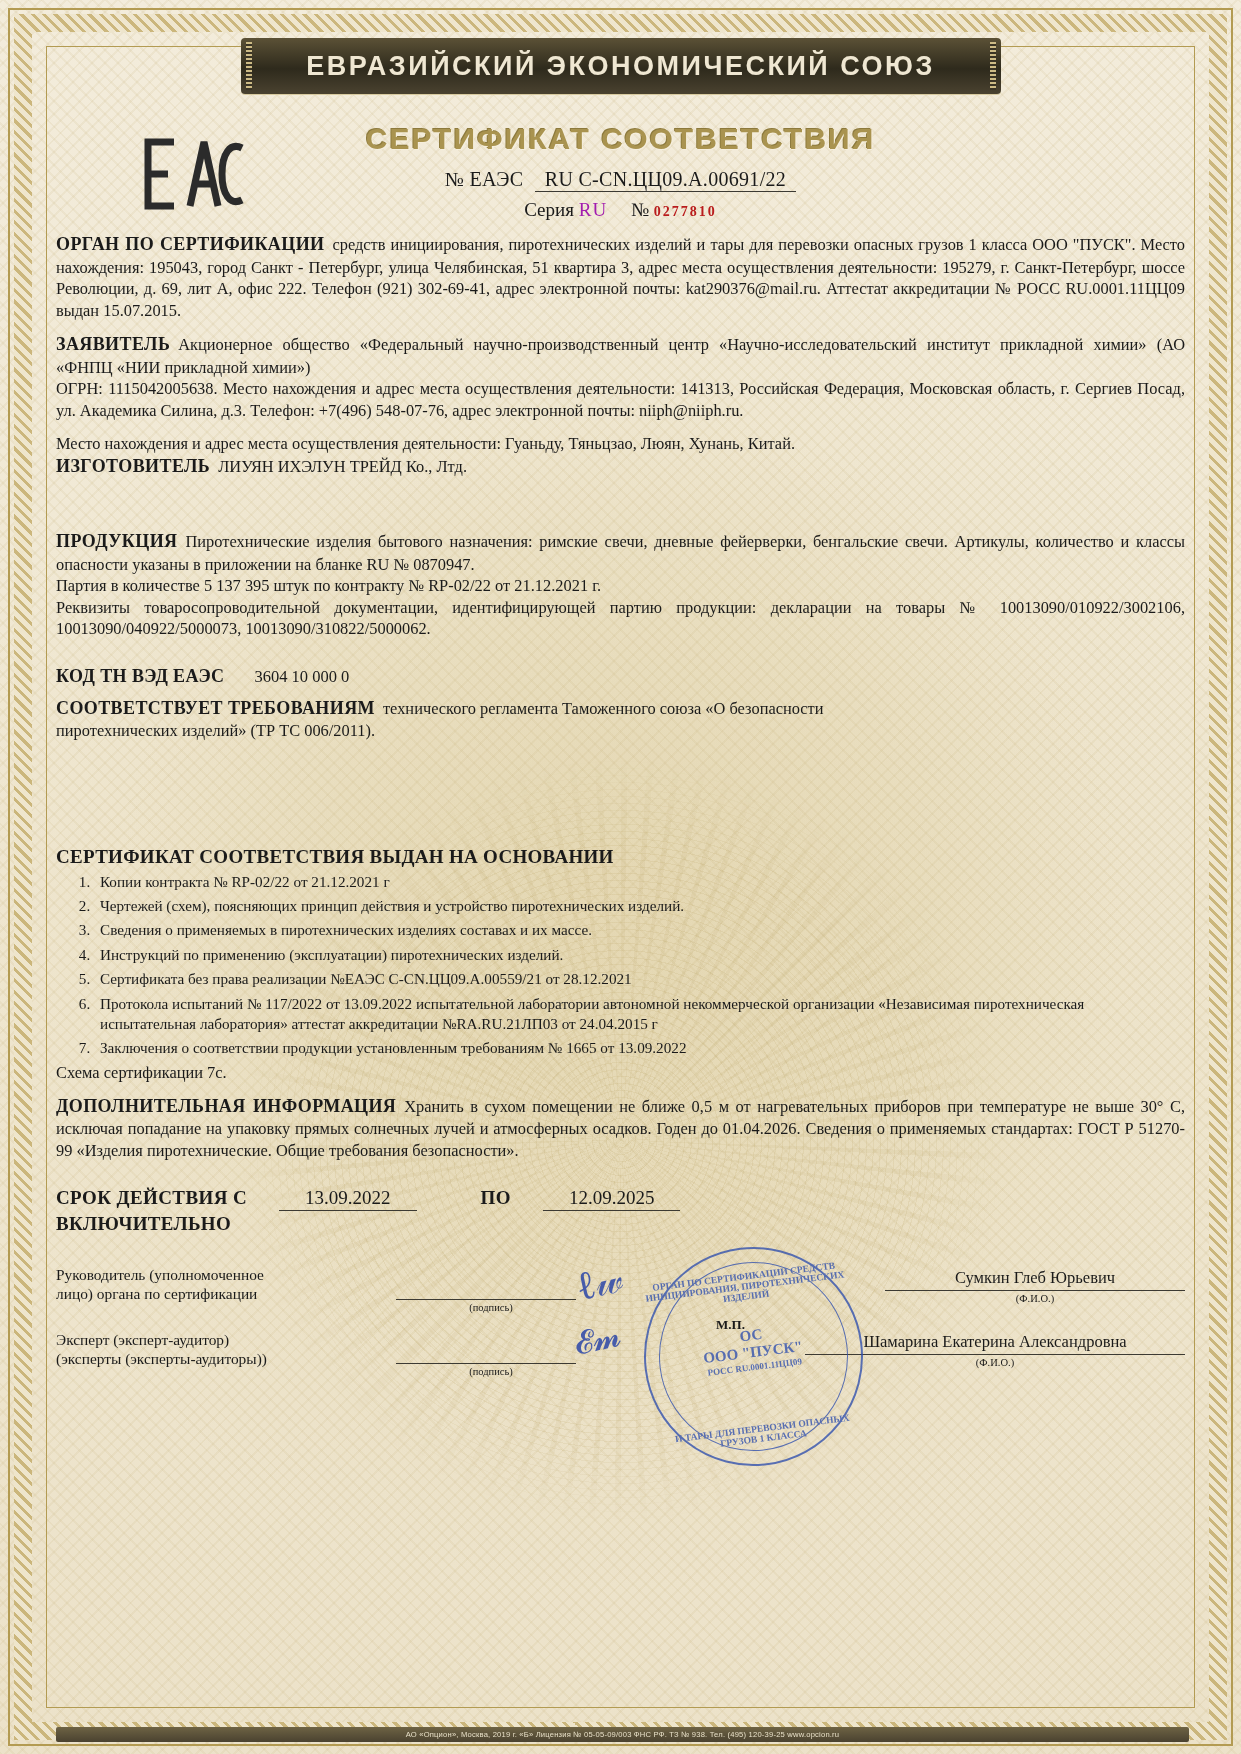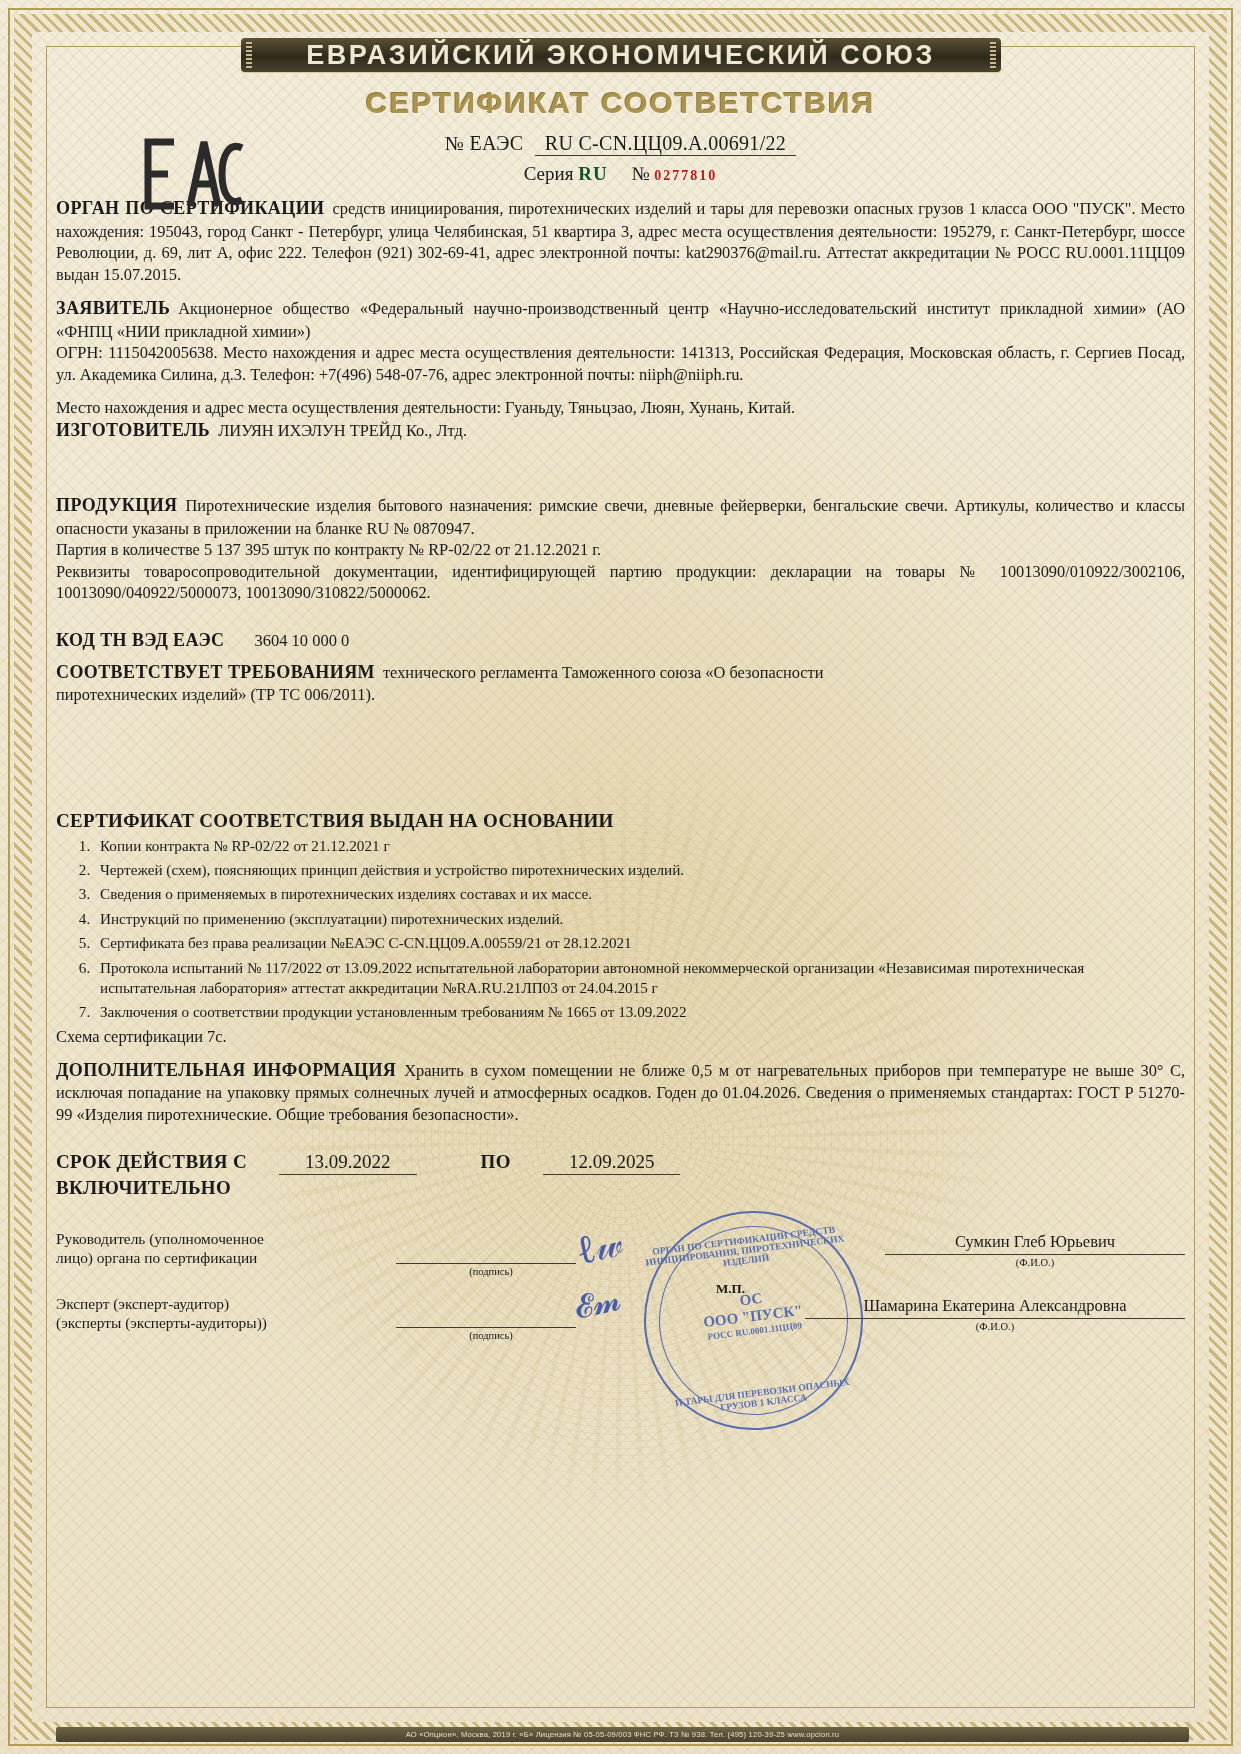--- a/index.html
+++ b/index.html
@@ -61,59 +61,59 @@
     border:1.5px solid #b39b52;
     pointer-events:none;
   }
   .content{
     position:absolute;left:56px;top:24px;right:56px;bottom:30px;
   }
   
   .banner{
     position:relative;
     margin:14px auto 0 auto;
-    width:760px;height:34px;
+    width:760px;height:56px;
     background:linear-gradient(#5b5136,#2e2a1c 55%,#4a4230);
     border-radius:4px;
     display:flex;align-items:center;justify-content:center;
     box-shadow:0 1px 0 #d9cba0;
   }
   .banner::before,.banner::after{
     content:"";position:absolute;top:4px;bottom:4px;width:6px;
     background:repeating-linear-gradient(#cdbb85 0 2px,#3a3425 2px 4px);
   }
   .banner::before{left:5px;}
   .banner::after{right:5px;}
   .banner-text{
     color:#efe7d2;font-weight:bold;font-size:27px;letter-spacing:2.5px;
     font-family:"Liberation Sans", sans-serif;
     white-space:nowrap;
   }
   .doc-title{
-    text-align:center;margin-top:14px;
+    text-align:center;margin-top:28px;
     font-family:"Liberation Sans", sans-serif;
     font-weight:bold;font-size:30px;letter-spacing:2px;
     color:#a9934f;
     text-shadow:1px 1px 0 #f6efdd, -1px -1px 0 #8d7a3d;
   }
   .eac{
     position:absolute;left:82px;top:112px;
     width:110px;height:76px;
   }
   .num-line{
     text-align:center;margin-top:12px;font-size:20px;letter-spacing:.3px;
   }
   .num-line .label{margin-right:6px;}
   .num-underline{
     border-bottom:1px solid #3c3a33;padding:0 10px 1px 10px;
   }
   .serial-line{
     text-align:center;margin-top:8px;font-size:19px;
   }
-  .serial-ru{color:#14532d;font-weight:bold;letter-spacing:1px;}
+  .serial-ru{color:#a21caf;font-weight:normal;letter-spacing:1px;}
   .serial-num{color:#b91c1c;font-weight:bold;font-size:14px;letter-spacing:2px;}
   
   .sec{margin-top:12px;font-size:16.4px;line-height:1.31;text-align:justify;}
   .sec p{margin:0;}
   .cap{
     font-family:"Liberation Serif", serif;
     font-weight:bold;font-size:18px;letter-spacing:.4px;
     text-transform:uppercase;
     margin-right:8px;
   }

